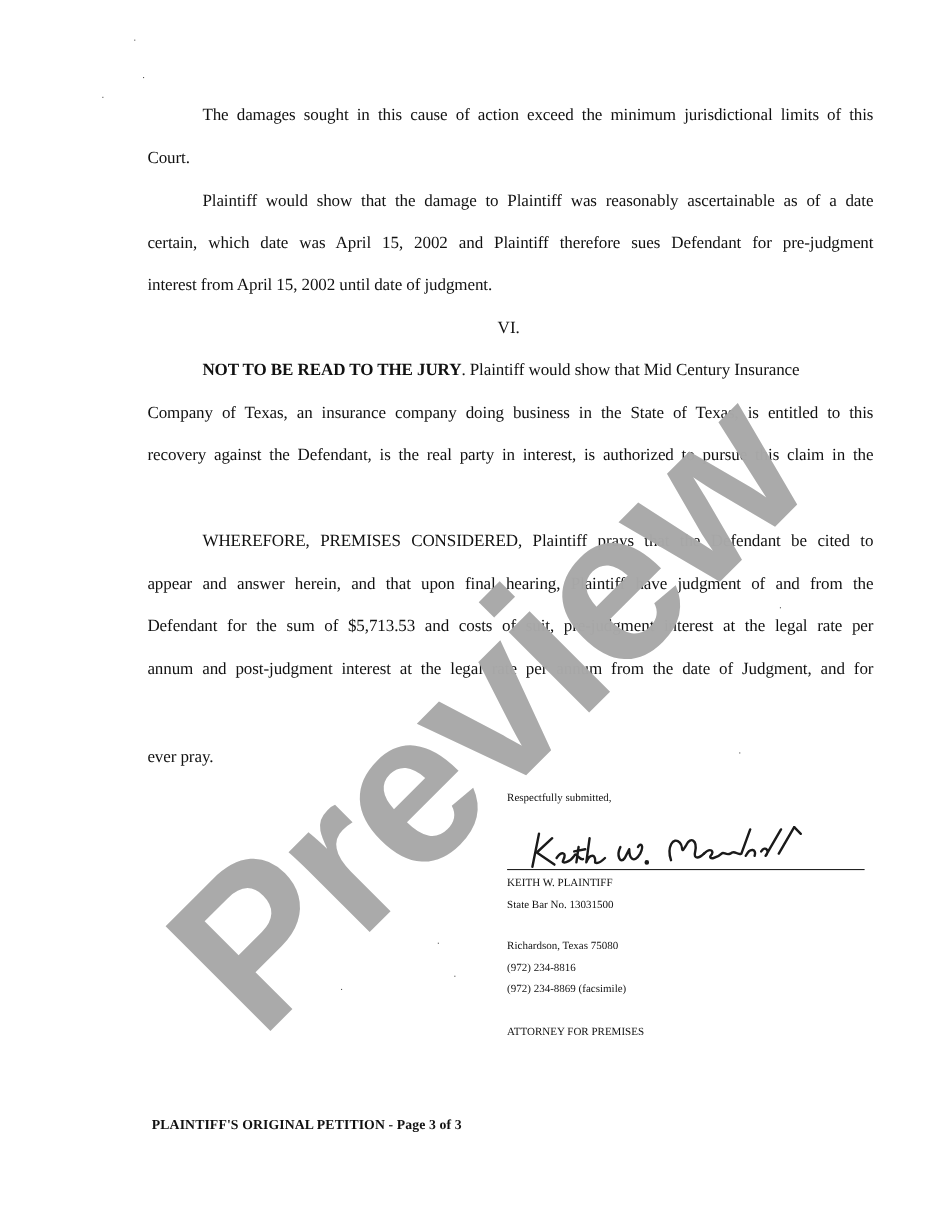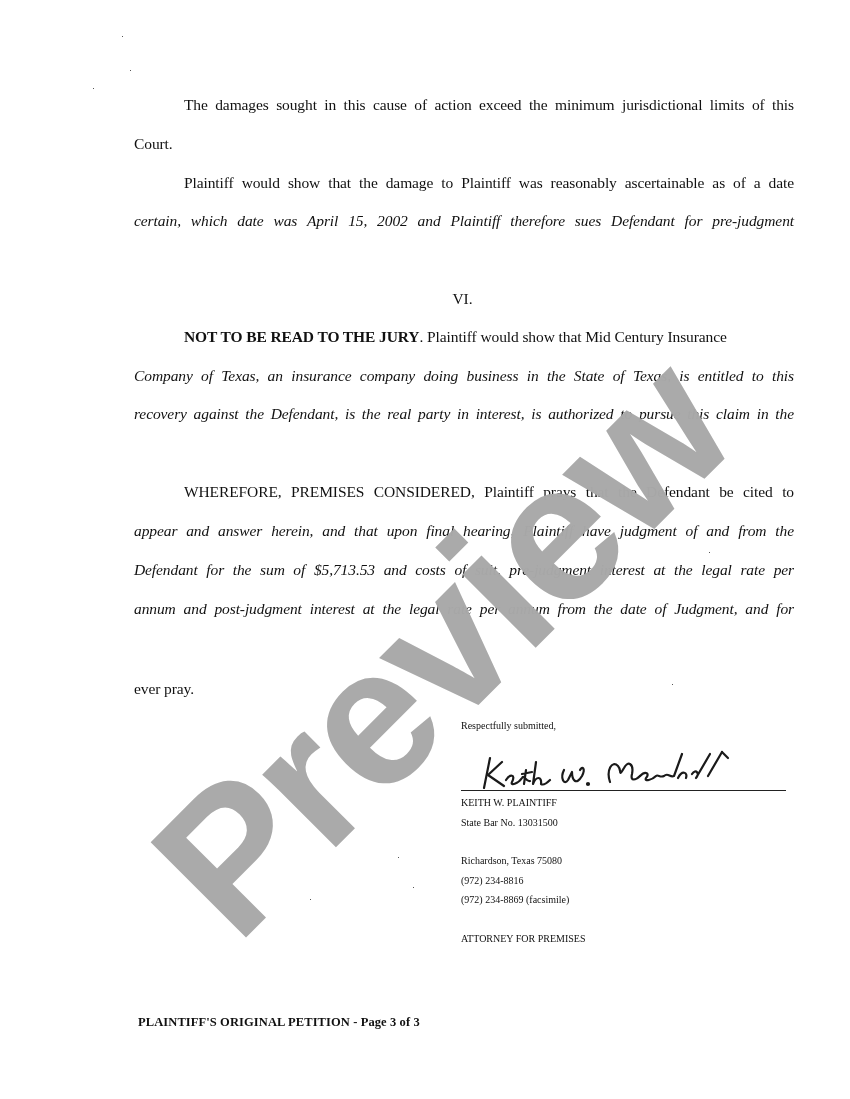--- a/index.html
+++ b/index.html
@@ -26,21 +26,20 @@
       font-size: 15.5px;
       line-height: 20px;
       white-space: nowrap;
       letter-spacing: -0.1px;
     }
     .just {
       text-align: justify;
       text-align-last: justify;
       width: 660px;
       left: 134px;
-      font-style: italic;
     }
     .indent { left: 184px; width: 610px; }
     .left { left: 134px; }
     .heading {
       position: absolute;
       left: 0;
       width: 925px;
       text-align: center;
       font-size: 15.5px;
       line-height: 20px;
@@ -112,20 +111,21 @@
   <div class="speck" style="left:672px;top:684px;"></div>
   <div class="speck" style="left:310px;top:899px;"></div>
   <div class="speck" style="left:413px;top:887px;"></div>
   <div class="speck" style="left:398px;top:857px;"></div>
 
   <div class="line indent" style="top:95px; text-align:justify; text-align-last:justify;">The damages sought in this cause of action exceed the minimum jurisdictional limits of this</div>
   <div class="line left" style="top:134px;">Court.</div>
 
   <div class="line indent" style="top:173px; text-align:justify; text-align-last:justify;">Plaintiff would show that the damage to Plaintiff was reasonably ascertainable as of a date</div>
   <div class="line just" style="top:211px;">certain, which date was April 15, 2002 and Plaintiff therefore sues Defendant for pre-judgment</div>
+  <div class="line left" style="top:250px;">interest from April 15, 2002 until date of judgment.</div>
 
   <div class="heading" style="top:289px;">VI.</div>
 
   <div class="line indent" style="top:327px; display:flex; justify-content:space-between;">
     <span><span class="bold-u">NOT TO BE READ TO THE JURY</span><span>.  Plaintiff would show that Mid Century Insurance</span></span>
   </div>
   <div class="line just" style="top:366px;">Company of Texas, an insurance company doing business in the State of Texas, is entitled to this</div>
   <div class="line just" style="top:404px;">recovery against the Defendant, is the real party in interest, is authorized to pursue this claim in the</div>
 
   <div class="line just" style="top:521px;">appear and answer herein, and that upon final hearing, Plaintiff have judgment of and from the</div>

